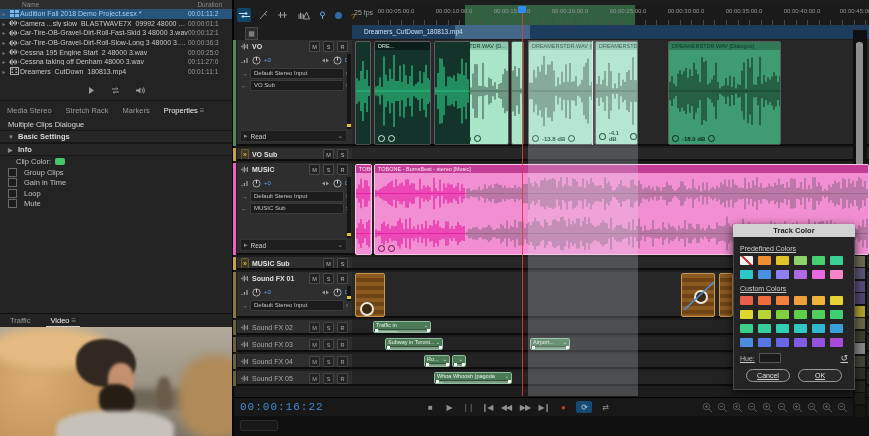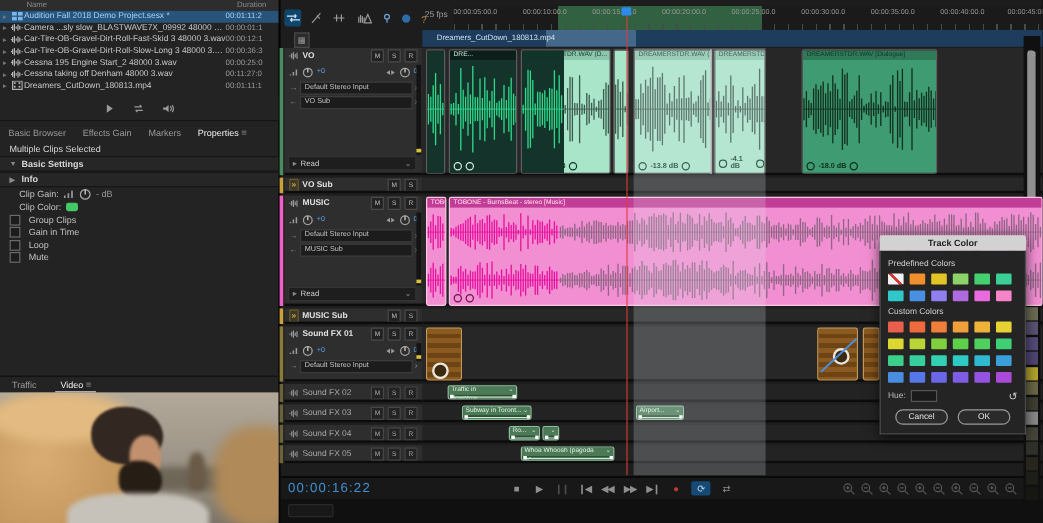--- a/index.html
+++ b/index.html
@@ -81,31 +81,31 @@
   .knobdot{width:7px;height:7px;border-radius:50%;border:1px solid currentColor;display:inline-block;box-sizing:border-box;}
   .gtitle{position:absolute;left:0;top:0;right:0;height:7px;background:#4c7a57;color:#e4f2e6;font-size:5.5px;line-height:7px;padding:0 2px;display:flex;}
   .gtitle .gchev{margin-left:auto;font-size:5px;}
   
   #sel-haze{position:absolute;background:rgba(225,232,236,0.22);pointer-events:none;}
   #playhead{position:absolute;width:1px;background:rgba(220,60,60,0.9);}
   #ph-handle{position:absolute;width:8px;height:7px;background:#2d8ceb;border-radius:1px;}
   #fx-badge{position:absolute;font-size:6.5px;color:#9a9a9a;}
   
   #status-bar{position:absolute;left:234px;top:397px;width:635px;height:19px;background:#181818;border-top:1px solid #000;}
-  #timecode{position:absolute;left:6px;top:3px;font-family:Liberation Sans, sans-serif;font-size:11px;color:#3f8fd4;letter-spacing:1px;}
+  #timecode{position:absolute;left:6px;top:3px;font-family:Liberation Mono, monospace;font-size:11px;color:#3f8fd4;letter-spacing:1px;}
   #transport{position:absolute;left:190px;top:3px;display:flex;align-items:center;gap:7px;color:#8f8f8f;font-size:8px;}
   #transport .tbtn{height:12px;min-width:12px;display:flex;align-items:center;justify-content:center;letter-spacing:-1px;}
   #transport .rec{color:#c03a2e;}
   #transport .loop{background:#144a73;color:#bcd9f2;border-radius:2px;padding:0 2px;}
   #zoombar{position:absolute;left:468px;top:4px;display:flex;gap:4px;}
   .zico{opacity:.55;}
   #bottom-bar{position:absolute;left:234px;top:416px;width:635px;height:20px;background:#101010;}
   #bottom-widget{position:absolute;left:6px;top:4px;width:36px;height:9px;border:1px solid #2a2a2a;background:#181818;border-radius:2px;}
   
-  #track-color-dialog{position:absolute;left:733px;top:196px;width:122px;z-index:50;box-shadow:0 3px 10px rgba(0,0,0,.7);font-size:7px;}
+  #track-color-dialog{position:absolute;left:733px;top:224px;width:122px;z-index:50;box-shadow:0 3px 10px rgba(0,0,0,.7);font-size:7px;text-decoration:underline;}
   .tc-title{height:13px;background:#d2d2d2;color:#222;font-size:7.5px;font-weight:bold;text-align:center;line-height:13px;border-radius:2px 2px 0 0;}
   .tc-body{background:#242424;border:1px solid #4a4a4a;border-top:none;padding:6px 6px 7px 6px;}
   .tc-label{color:#cfcfcf;margin:2px 0 4px 0;}
   .swgrid{display:grid;grid-template-columns:repeat(6,13px);grid-auto-rows:9px;gap:5px;margin-bottom:6px;}
   .sw{width:13px;height:9px;border-radius:1px;}
   .sw.none{background:linear-gradient(45deg,#f2f2f2 42%,#d23a3a 42%,#d23a3a 58%,#f2f2f2 58%);}
   .hue-row{display:flex;align-items:center;gap:4px;color:#bdbdbd;margin:2px 0 6px 0;}
   .hue-box{width:20px;height:8px;border:1px solid #555;background:#1a1a1a;}
   .reset{margin-left:auto;font-size:9px;color:#cfcfcf;}
   .btn-row{display:flex;justify-content:center;gap:8px;}
@@ -218,48 +218,37 @@
         </div>
         <div>
           <svg width="11" height="9">
             <path d="M1 3.5 H3 L5.5 1.5 V7.5 L3 5.5 H1 Z" fill="#9a9a9a"></path>
             <path d="M7 2.5 Q8.5 4.5 7 6.5 M8.5 1.5 Q10.5 4.5 8.5 7.5" stroke="#9a9a9a" fill="none"></path>
           </svg>
         </div>
       </div>
 
     <div id="panel-tabs">
-        <div class="ptab">Basic Browser</div>
-        <div class="ptab">Effects Gain</div>
+        <div class="ptab">Media Stereo</div>
+        <div class="ptab">Stretch Rack</div>
         <div class="ptab">Markers</div>
         <div class="ptab active">Properties<span class="pmenu">≡</span></div>
       </div>
 
     <div id="props">
       <div class="prow" style="height:12px;color:#d8d8d8;">
-        <span>Multiple Clips Selected</span>
+        <span>Multiple Clips Dialogue</span>
       </div>
       <div class="prow sechead">
         <span class="chevr">▼</span>
         <span>Basic Settings</span>
       </div>
       <div class="prow sechead">
         <span class="chevr">▶</span>
         <span>Info</span>
-      </div>
-      <div class="prow" style="padding-left:16px;">
-        <span>Clip Gain:</span>
-        <svg width="9" height="8">
-            <path d="M1 7 L1 5 M4 7 L4 3 M7 7 L7 1" stroke="#9a9a9a" stroke-width="1.4"></path>
-          </svg>
-        <svg width="10" height="10">
-            <circle cx="5" cy="5" r="4" fill="none" stroke="#aaa"></circle>
-            <line x1="5" y1="5" x2="5" y2="1" stroke="#ddd"></line>
-          </svg>
-        <span class="dimval">- dB</span>
       </div>
       <div class="prow" style="padding-left:16px;">
         <span>Clip Color:</span>
         <span id="clip-color-swatch" style="background: rgb(68, 199, 103);"></span>
       </div>
       <div id="checkbox-list">
           <div class="prow" style="height: 10.5px;">
             <span class="cbox"></span>
             <span>Group Clips</span>
           </div>

